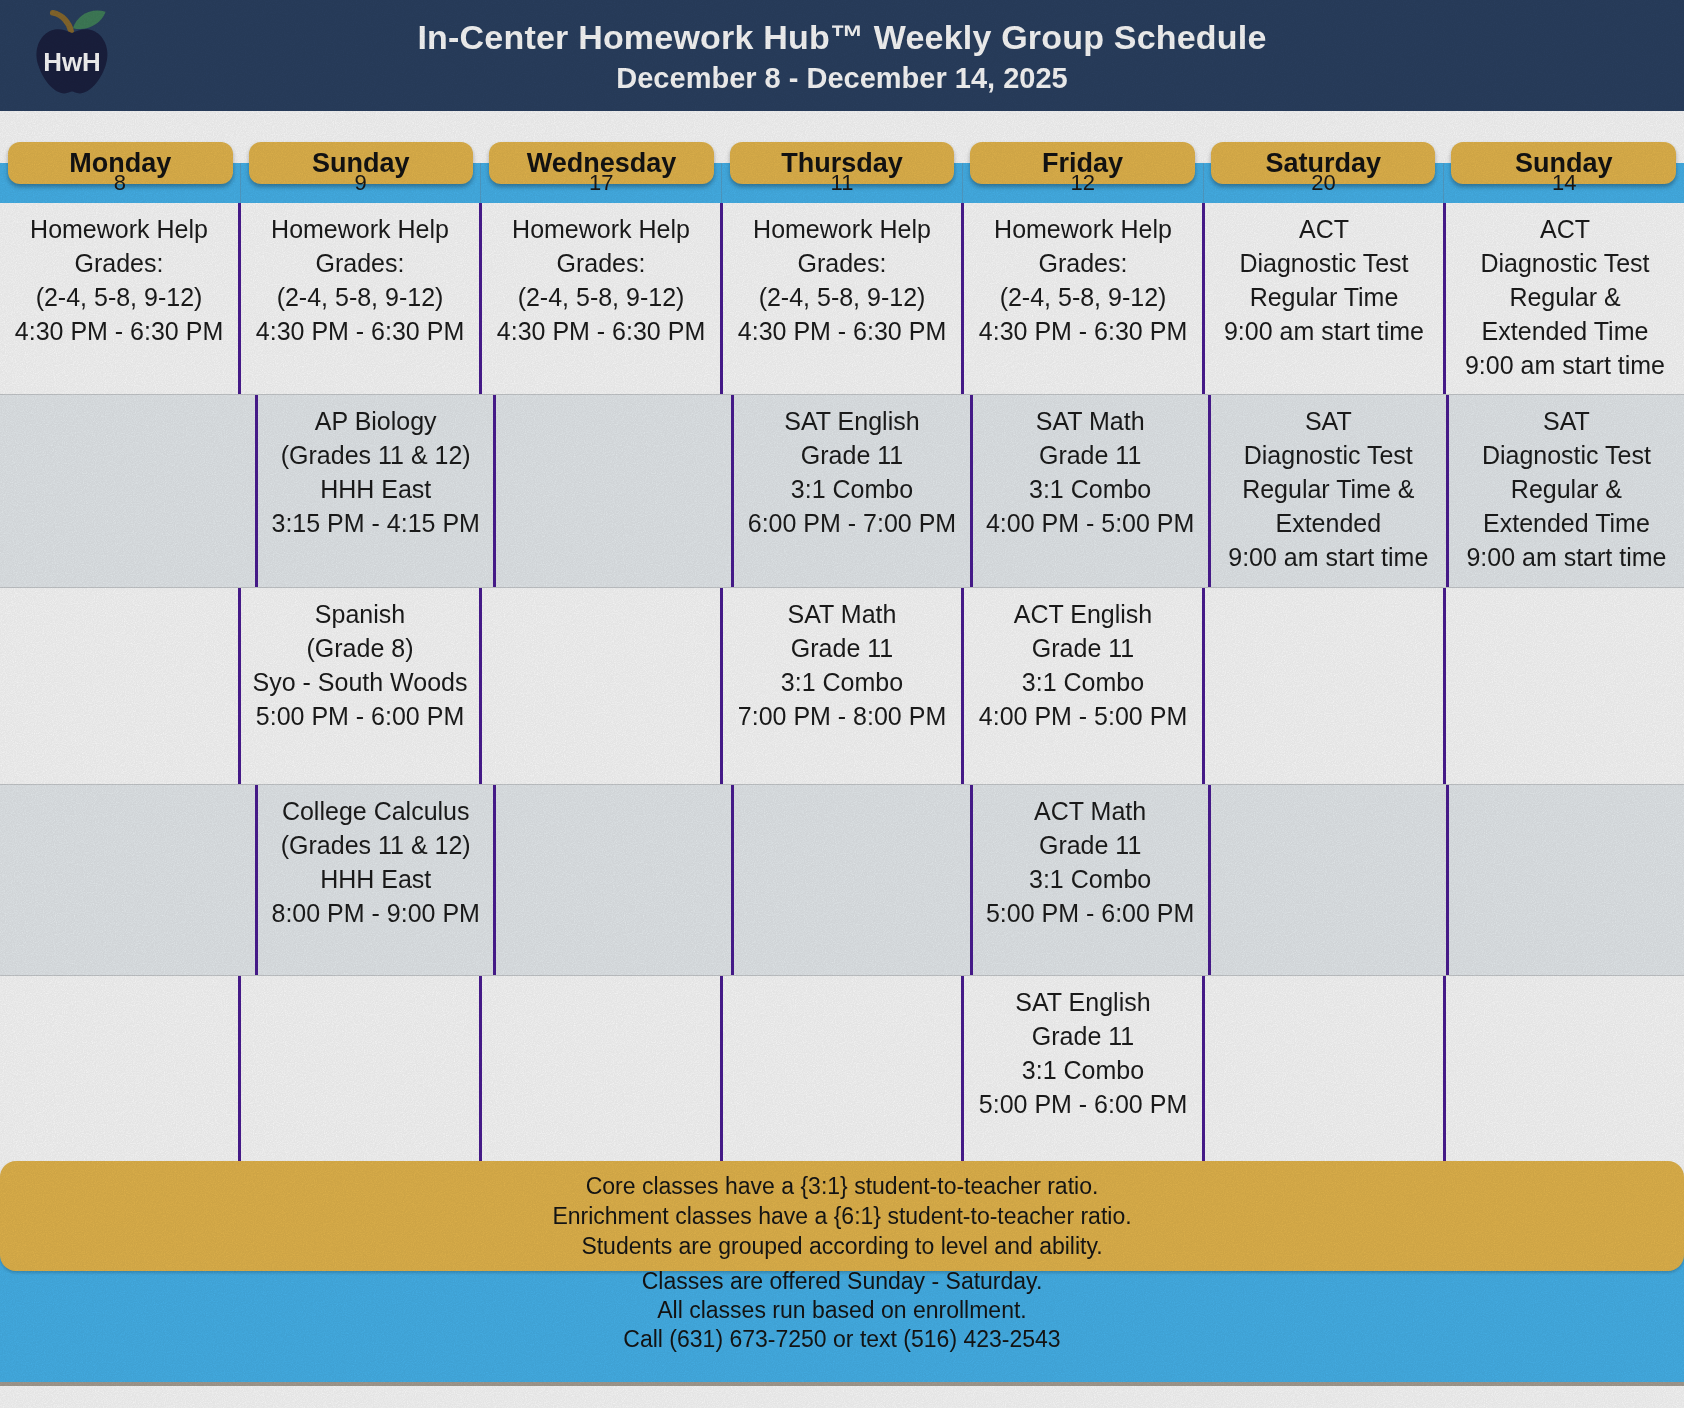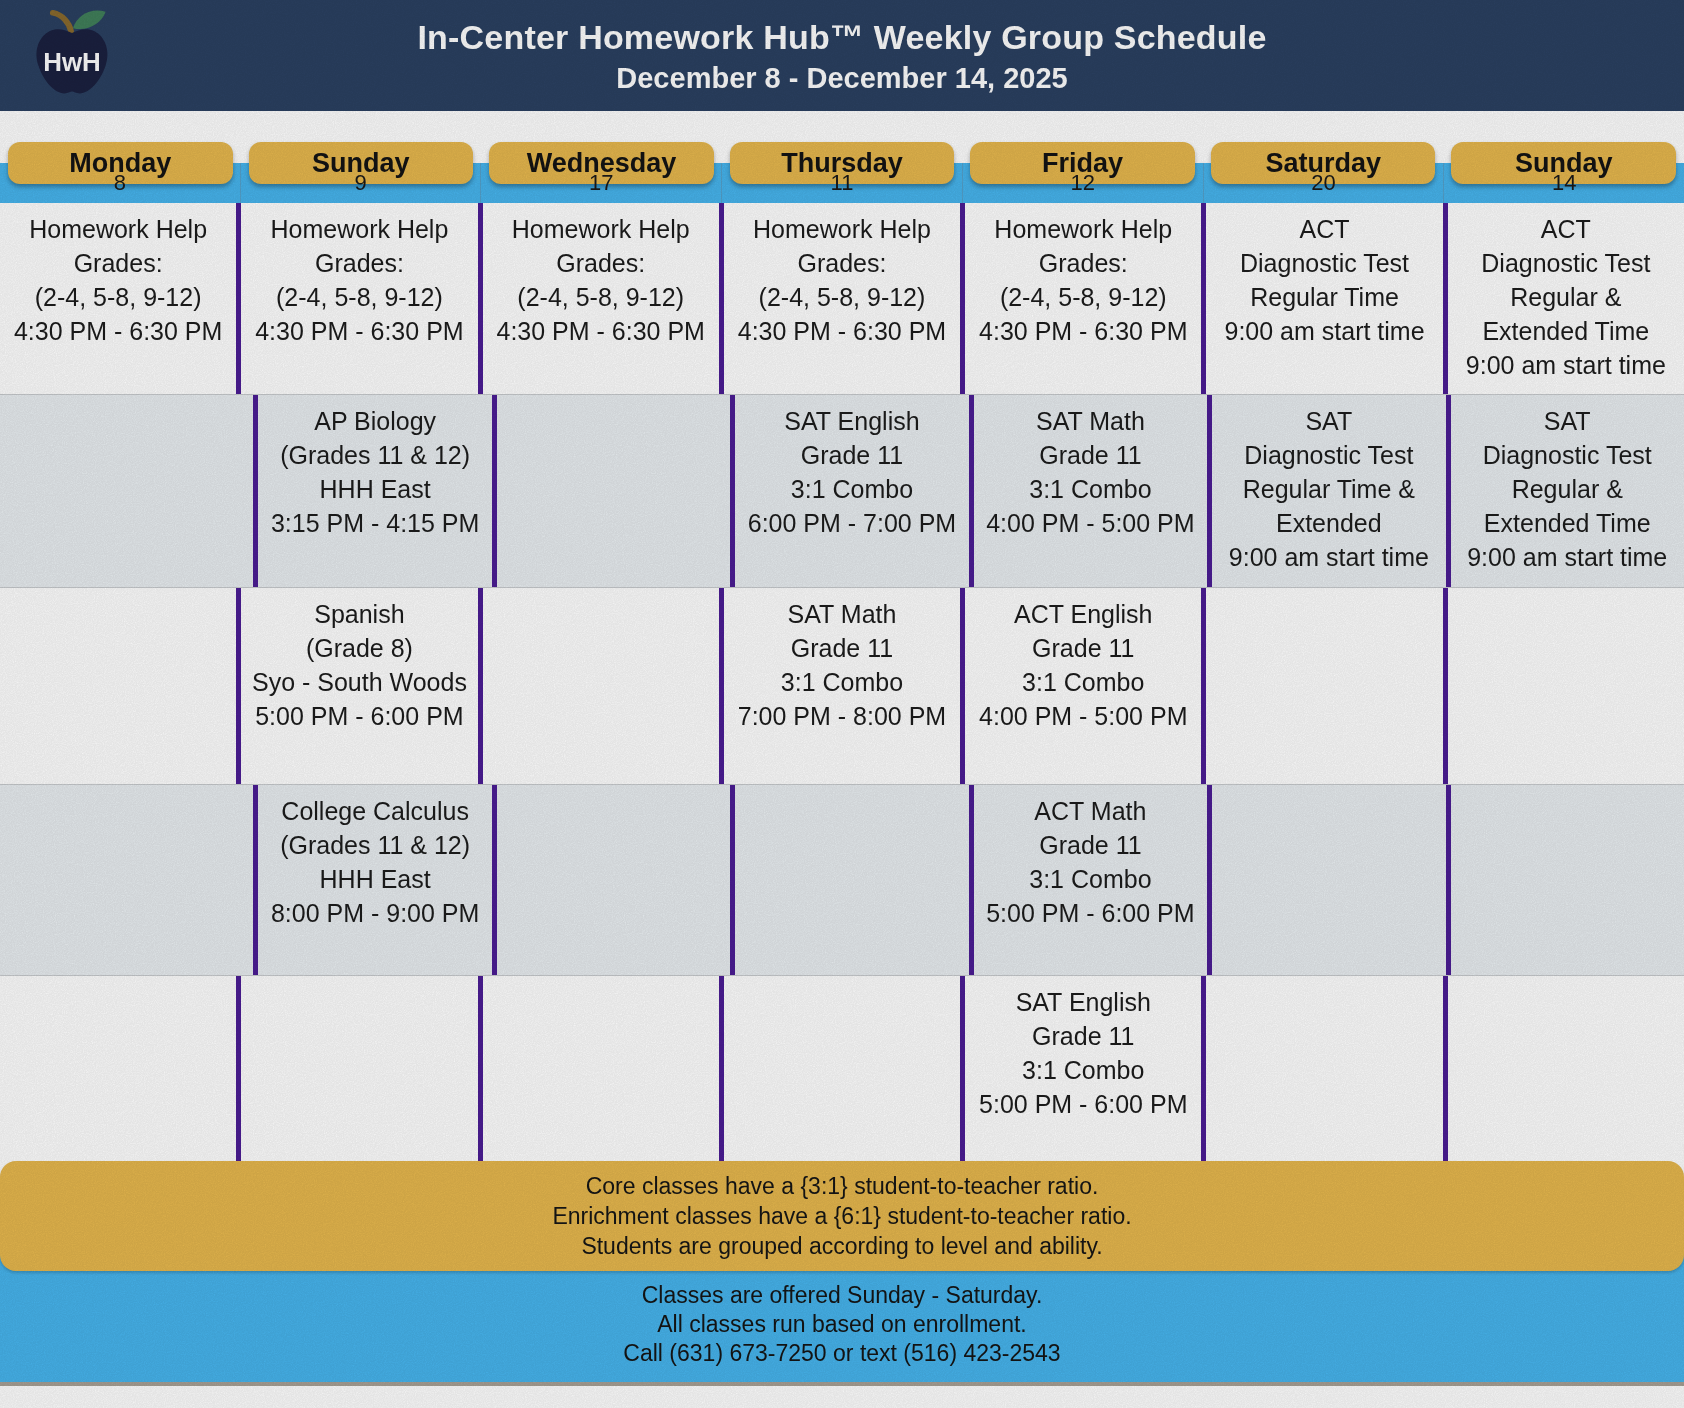--- a/index.html
+++ b/index.html
@@ -41,21 +41,21 @@
     font-size:22px; color:#1a1a1a;
     border-right:1px solid rgba(110,130,145,0.35);
   }
   .date-cell:last-child { border-right:none; }
 
   
   .grid-row { display:flex; border-bottom:1px solid #c9cccf; background:#ffffff; }
   .grid-row.alt { background:#e9eef1;padding-left:20px; }
   .grid-row:last-child { border-bottom:none; }
   .cell {
-    flex:1 1 0; border-right:5px solid #4c1d95;
+    flex:1 1 0; border-right:3px solid #4c1d95;
     padding:9px 4px 0 4px; text-align:center;
     font-size:25px; line-height:34px; color:#1c1c1c;
     white-space:pre-line;
   }
   .cell:last-child { border-right:none; }
 
   
   .ratio-footer {
     position:relative; z-index:2;
     height:110px; background:#e7b84e; border-radius:16px;
@@ -63,21 +63,21 @@
     font-size:23px; line-height:30px; color:#161616;
     white-space:pre-line;
     box-shadow:0 2px 3px rgba(0,0,0,0.18);
   }
   .contact-footer {
     position:relative; z-index:1;
     margin-top:-18px; height:129px; background:#47b5ee;
     display:flex; align-items:flex-end; justify-content:center; text-align:center;
     font-size:23px; line-height:29px; color:#151515;
     white-space:pre-line;
-    padding-bottom:14px;
+    padding-bottom:28px;
   }
   .bottom-strip { height:4px; background:#a8a196; }
 
   
   .noise {
     position:absolute; inset:0; width:100%; height:100%;
     opacity:0.10; pointer-events:none; z-index:50;
   }
 </style>
 </head>

